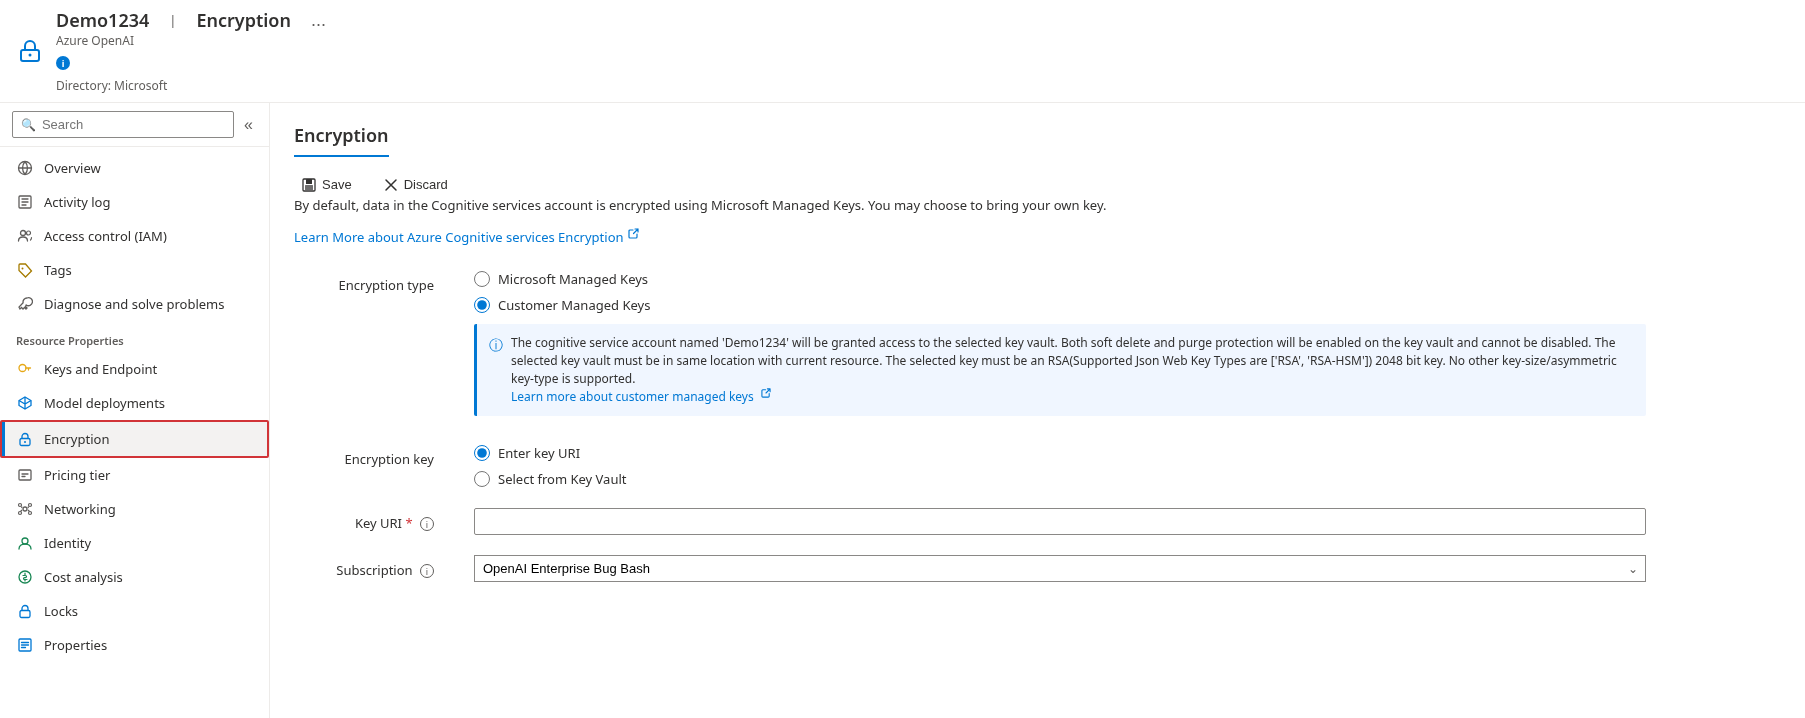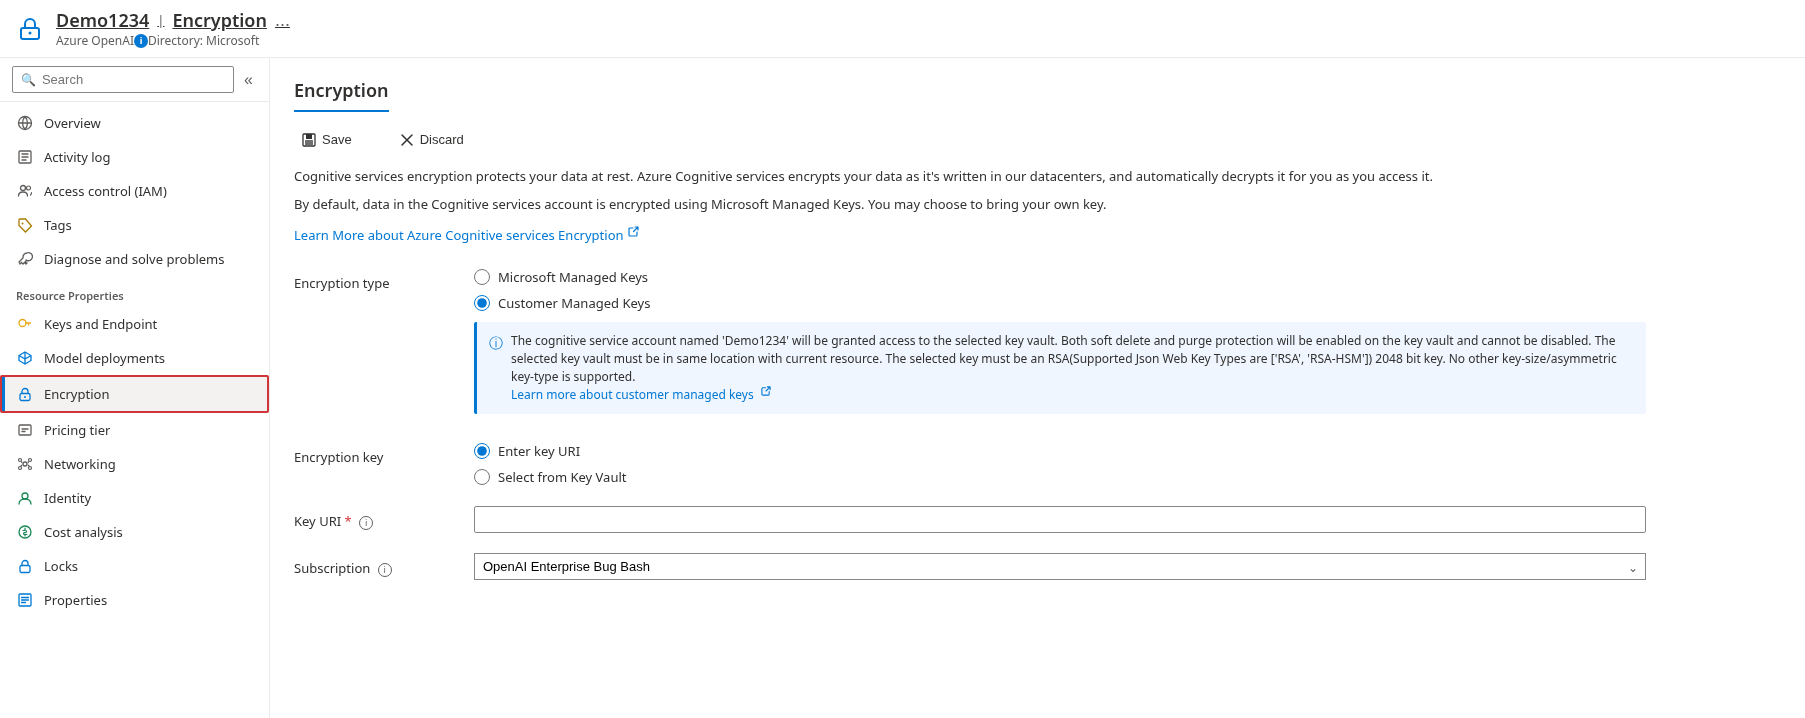--- a/index.html
+++ b/index.html
@@ -4,23 +4,23 @@
   <style>
     * { box-sizing: border-box; margin: 0; padding: 0; }
     body { font-family: 'Segoe UI', system-ui, sans-serif; font-size: 13px; color: #323130; background: #fff; display: flex; flex-direction: column; height: 100vh; overflow: hidden; }
 
     
     .header { display: flex; align-items: center; padding: 8px 16px; border-bottom: 1px solid #edebe9; gap: 12px; min-height: 52px; }
     .header-icon { width: 28px; height: 28px; display: flex; align-items: center; justify-content: center; }
     .header-icon svg { width: 24px; height: 24px; }
     .header-title { font-size: 18px; font-weight: 600; color: #323130; }
     .header-separator { color: #605e5c; margin: 0 4px; }
-    .header-subtitle { font-size: 12px; color: #605e5c; display: flex; align-items: center; gap: 0; }
+    .header-subtitle { font-size: 12px; color: #605e5c; display: flex; align-items: flex-start; gap: 7px; flex-direction: column; }
     .header-info { display: flex; flex-direction: column; }
-    .header-top { display: flex; align-items: center; gap: 4px; text-decoration: underline; }
+    .header-top { display: flex; align-items: center; gap: 16px; }
     .dots-btn { background: none; border: none; cursor: pointer; font-size: 18px; color: #605e5c; padding: 0 4px; }
     .info-icon { width: 14px; height: 14px; border-radius: 50%; background: #0078d4; color: #fff; display: inline-flex; align-items: center; justify-content: center; font-size: 9px; font-weight: bold; }
 
     
     .main-layout { display: flex; flex: 1; overflow: hidden; }
 
     
     .sidebar { width: 270px; min-width: 270px; border-right: 1px solid #edebe9; display: flex; flex-direction: column; overflow-y: auto; background: #fff; }
     .sidebar-search { padding: 8px 12px; border-bottom: 1px solid #edebe9; display: flex; align-items: center; gap: 6px; }
     .search-box { display: flex; align-items: center; border: 1px solid #8a8886; border-radius: 2px; padding: 4px 8px; flex: 1; gap: 6px; }
@@ -31,32 +31,32 @@
     .nav-item { display: flex; align-items: center; gap: 10px; padding: 8px 16px; cursor: pointer; color: #323130; text-decoration: none; }
     .nav-icon { width: 18px; height: 18px; display: flex; align-items: center; justify-content: center; flex-shrink: 0; }
     .nav-section-title { padding: 12px 16px 4px 16px; font-size: 11px; font-weight: 600; color: #605e5c; text-transform: none; }
 
     
     .content { flex: 1; overflow-y: auto; padding: 0; }
     .content-inner { padding: 20px 24px; max-width: 1400px; }
     .page-title { font-size: 18px; font-weight: 600; color: #323130; padding-bottom: 8px; border-bottom: 2px solid #0078d4; display: inline-block; margin-bottom: 16px; }
 
     
-    .toolbar { display: flex; align-items: center; gap: 32px; margin-bottom: 16px; }
+    .toolbar { display: flex; align-items: center; gap: 16px; }
     .toolbar-btn { display: flex; align-items: center; gap: 6px; background: none; border: none; cursor: pointer; color: #323130; font-size: 13px; padding: 4px 8px; }
     .toolbar-btn svg { width: 14px; height: 14px; }
 
     
     .description { color: #323130; line-height: 1.5; margin-bottom: 8px; font-size: 13px; }
     .link { color: #0078d4; text-decoration: none; cursor: pointer; display: inline-flex; gap: 4px; }
 
     
     .form-section { margin-top: 24px; }
     .form-row { display: flex; gap: 40px; margin-bottom: 20px; align-items: flex-start; }
-    .form-label { width: 140px; min-width: 140px; font-size: 13px; color: #323130; padding-top: 6px; }
+    .form-label { width: 140px; min-width: 140px; font-size: 13px; color: #323130; padding-top: 6px; text-align: right; }
     .form-controls { flex: 1; }
 
     
     .radio-group { display: flex; flex-direction: column; gap: 8px; }
     .radio-item { display: flex; align-items: center; gap: 8px; cursor: pointer; }
     .radio-item input[type="radio"] { width: 16px; height: 16px; cursor: pointer; accent-color: #0078d4; }
     .radio-label { font-size: 13px; color: #323130; }
 
     
     .info-box { display: flex; gap: 8px; background: #f0f6ff; border-left: 3px solid #0078d4; padding: 10px 12px; margin-top: 10px; margin-bottom: 8px; border-radius: 2px; }
@@ -291,21 +291,20 @@
         </button>
         <button class="toolbar-btn">
           <svg width="14" height="14" viewBox="0 0 14 14" fill="none">
               <path d="M2 2L12 12M12 2L2 12" stroke="#323130" stroke-width="1.5" stroke-linecap="round"></path>
             </svg>
           <span>Discard</span>
         </button>
       </div>
 
       
-      <p class="description">Cognitive services encryption protects your data at rest. Azure Cognitive services encrypts your data as it's written in our datacenters, and automatically decrypts it for you as you access it.</p>
       <p class="description" style="margin-bottom:12px;">By default, data in the Cognitive services account is encrypted using Microsoft Managed Keys. You may choose to bring your own key.</p>
 
       
       <a class="link">
         <span>Learn More about Azure Cognitive services Encryption</span>
         <svg width="11" height="11" viewBox="0 0 11 11" fill="none">
             <path d="M5 2H2a1 1 0 0 0-1 1v6a1 1 0 0 0 1 1h6a1 1 0 0 0 1-1V6M7 1h3v3M10 1L5.5 5.5" stroke="#0078d4" stroke-width="1.2" stroke-linecap="round" stroke-linejoin="round"></path>
           </svg>
       </a>
 

